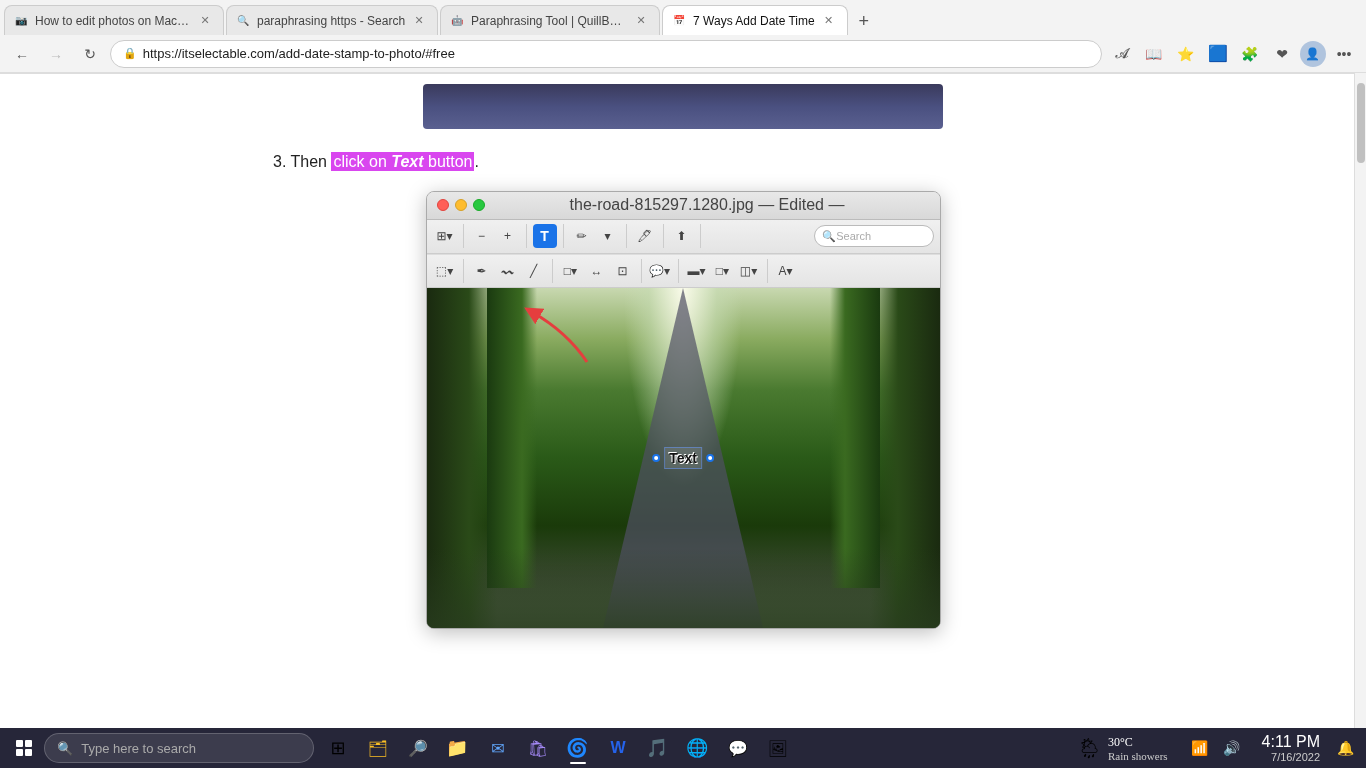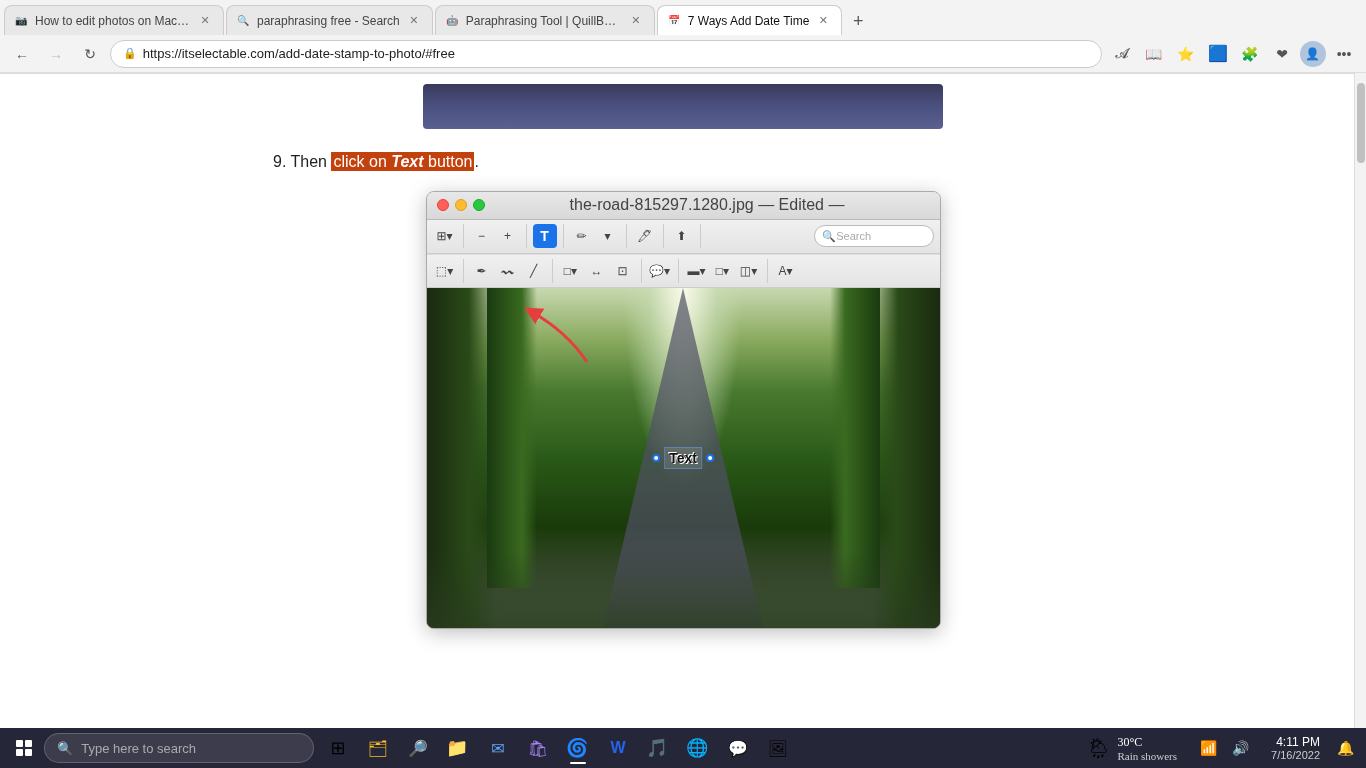--- a/index.html
+++ b/index.html
@@ -168,21 +168,21 @@
 
     
     .step-text {
       font-size: 16px;
       color: #222;
       margin-bottom: 16px;
       line-height: 1.6;
     }
     .step-number { color: #222; }
     .highlight-text {
-      background: #c2410c;
+      background: #d946ef;
       color: #fff;
       padding: 1px 2px;
     }
     .bold-italic { font-weight: bold; font-style: italic; }
 
     
     .mac-preview-window {
       width: 515px;
       margin: 0 auto;
       border: 1px solid #aaa;
@@ -496,21 +496,21 @@
     .clock-widget {
       display: flex;
       flex-direction: column;
       align-items: flex-end;
       cursor: pointer;
       padding: 0 6px;
       height: 36px;
       justify-content: center;
       border-radius: 4px;
     }
-    .clock-time { font-size: 12px; color: #fff; }
+    .clock-time { font-size: 16px; color: #fff; }
     .clock-date { font-size: 11px; color: #ccc; }
 
     .notification-btn {
       width: 28px; height: 28px;
       display: flex; align-items: center; justify-content: center;
       font-size: 14px;
       color: #ccc;
       cursor: pointer;
       border-radius: 4px;
     }
@@ -530,21 +530,21 @@
   <div class="tabs-bar">
 
     <div class="tab">
       <span class="tab-favicon">📷</span>
       <span class="tab-title">How to edit photos on Mac 202...</span>
       <span class="tab-close">✕</span>
     </div>
 
     <div class="tab">
       <span class="tab-favicon">🔍</span>
-      <span class="tab-title">paraphrasing free - Search</span>
+      <span class="tab-title">paraphrasing https - Search</span>
       <span class="tab-close">✕</span>
     </div>
 
     <div class="tab">
       <span class="tab-favicon">🤖</span>
       <span class="tab-title">Paraphrasing Tool | QuillBot AI</span>
       <span class="tab-close">✕</span>
     </div>
 
     <div class="tab active">
@@ -578,21 +578,21 @@
 </div>
 
 <div class="page-content">
   <div class="content-area">
 
     <div class="top-image-container">
       <div class="top-image"></div>
     </div>
 
     <p class="step-text">
-      <span class="step-number">9. Then </span><span class="highlight-text">click on <span class="bold-italic">Text</span> button</span><span>.</span>
+      <span class="step-number">3. Then </span><span class="highlight-text">click on <span class="bold-italic">Text</span> button</span><span>.</span>
     </p>
 
     <div class="mac-preview-window">
 
       <div class="mac-title-bar">
         <div class="mac-traffic-lights">
           <div class="mac-btn red"></div>
           <div class="mac-btn yellow"></div>
           <div class="mac-btn green"></div>
         </div>

